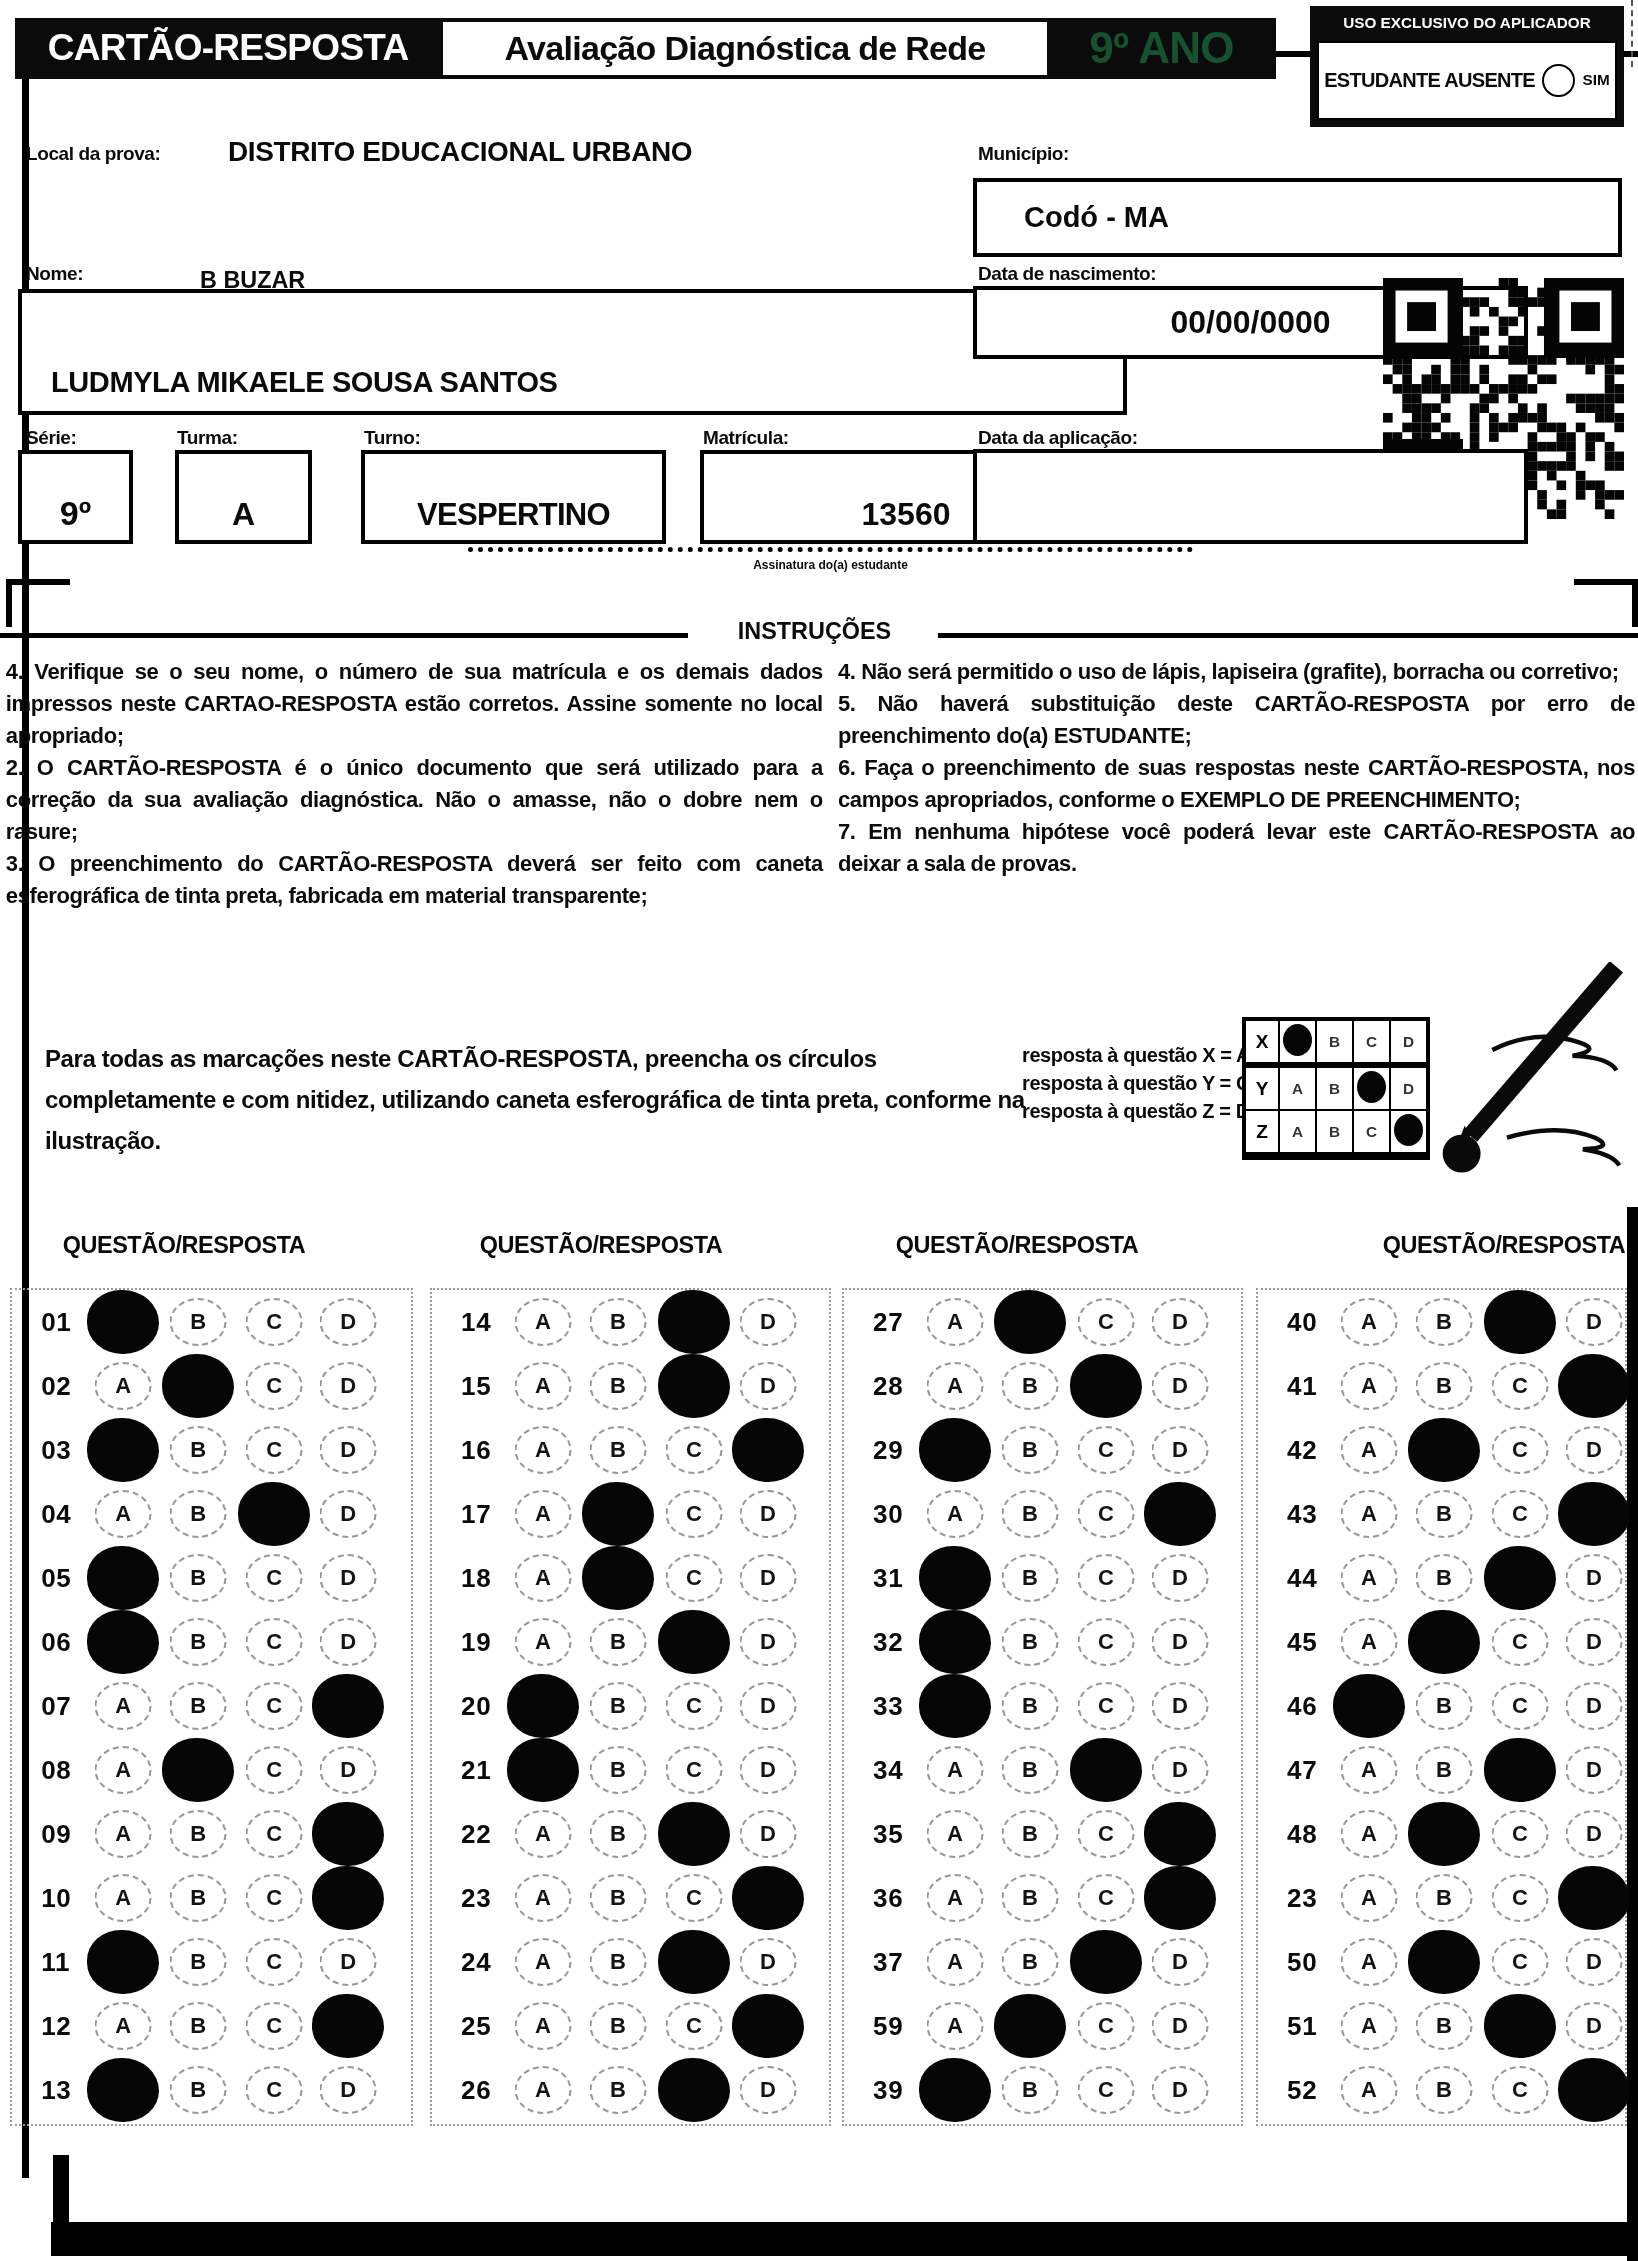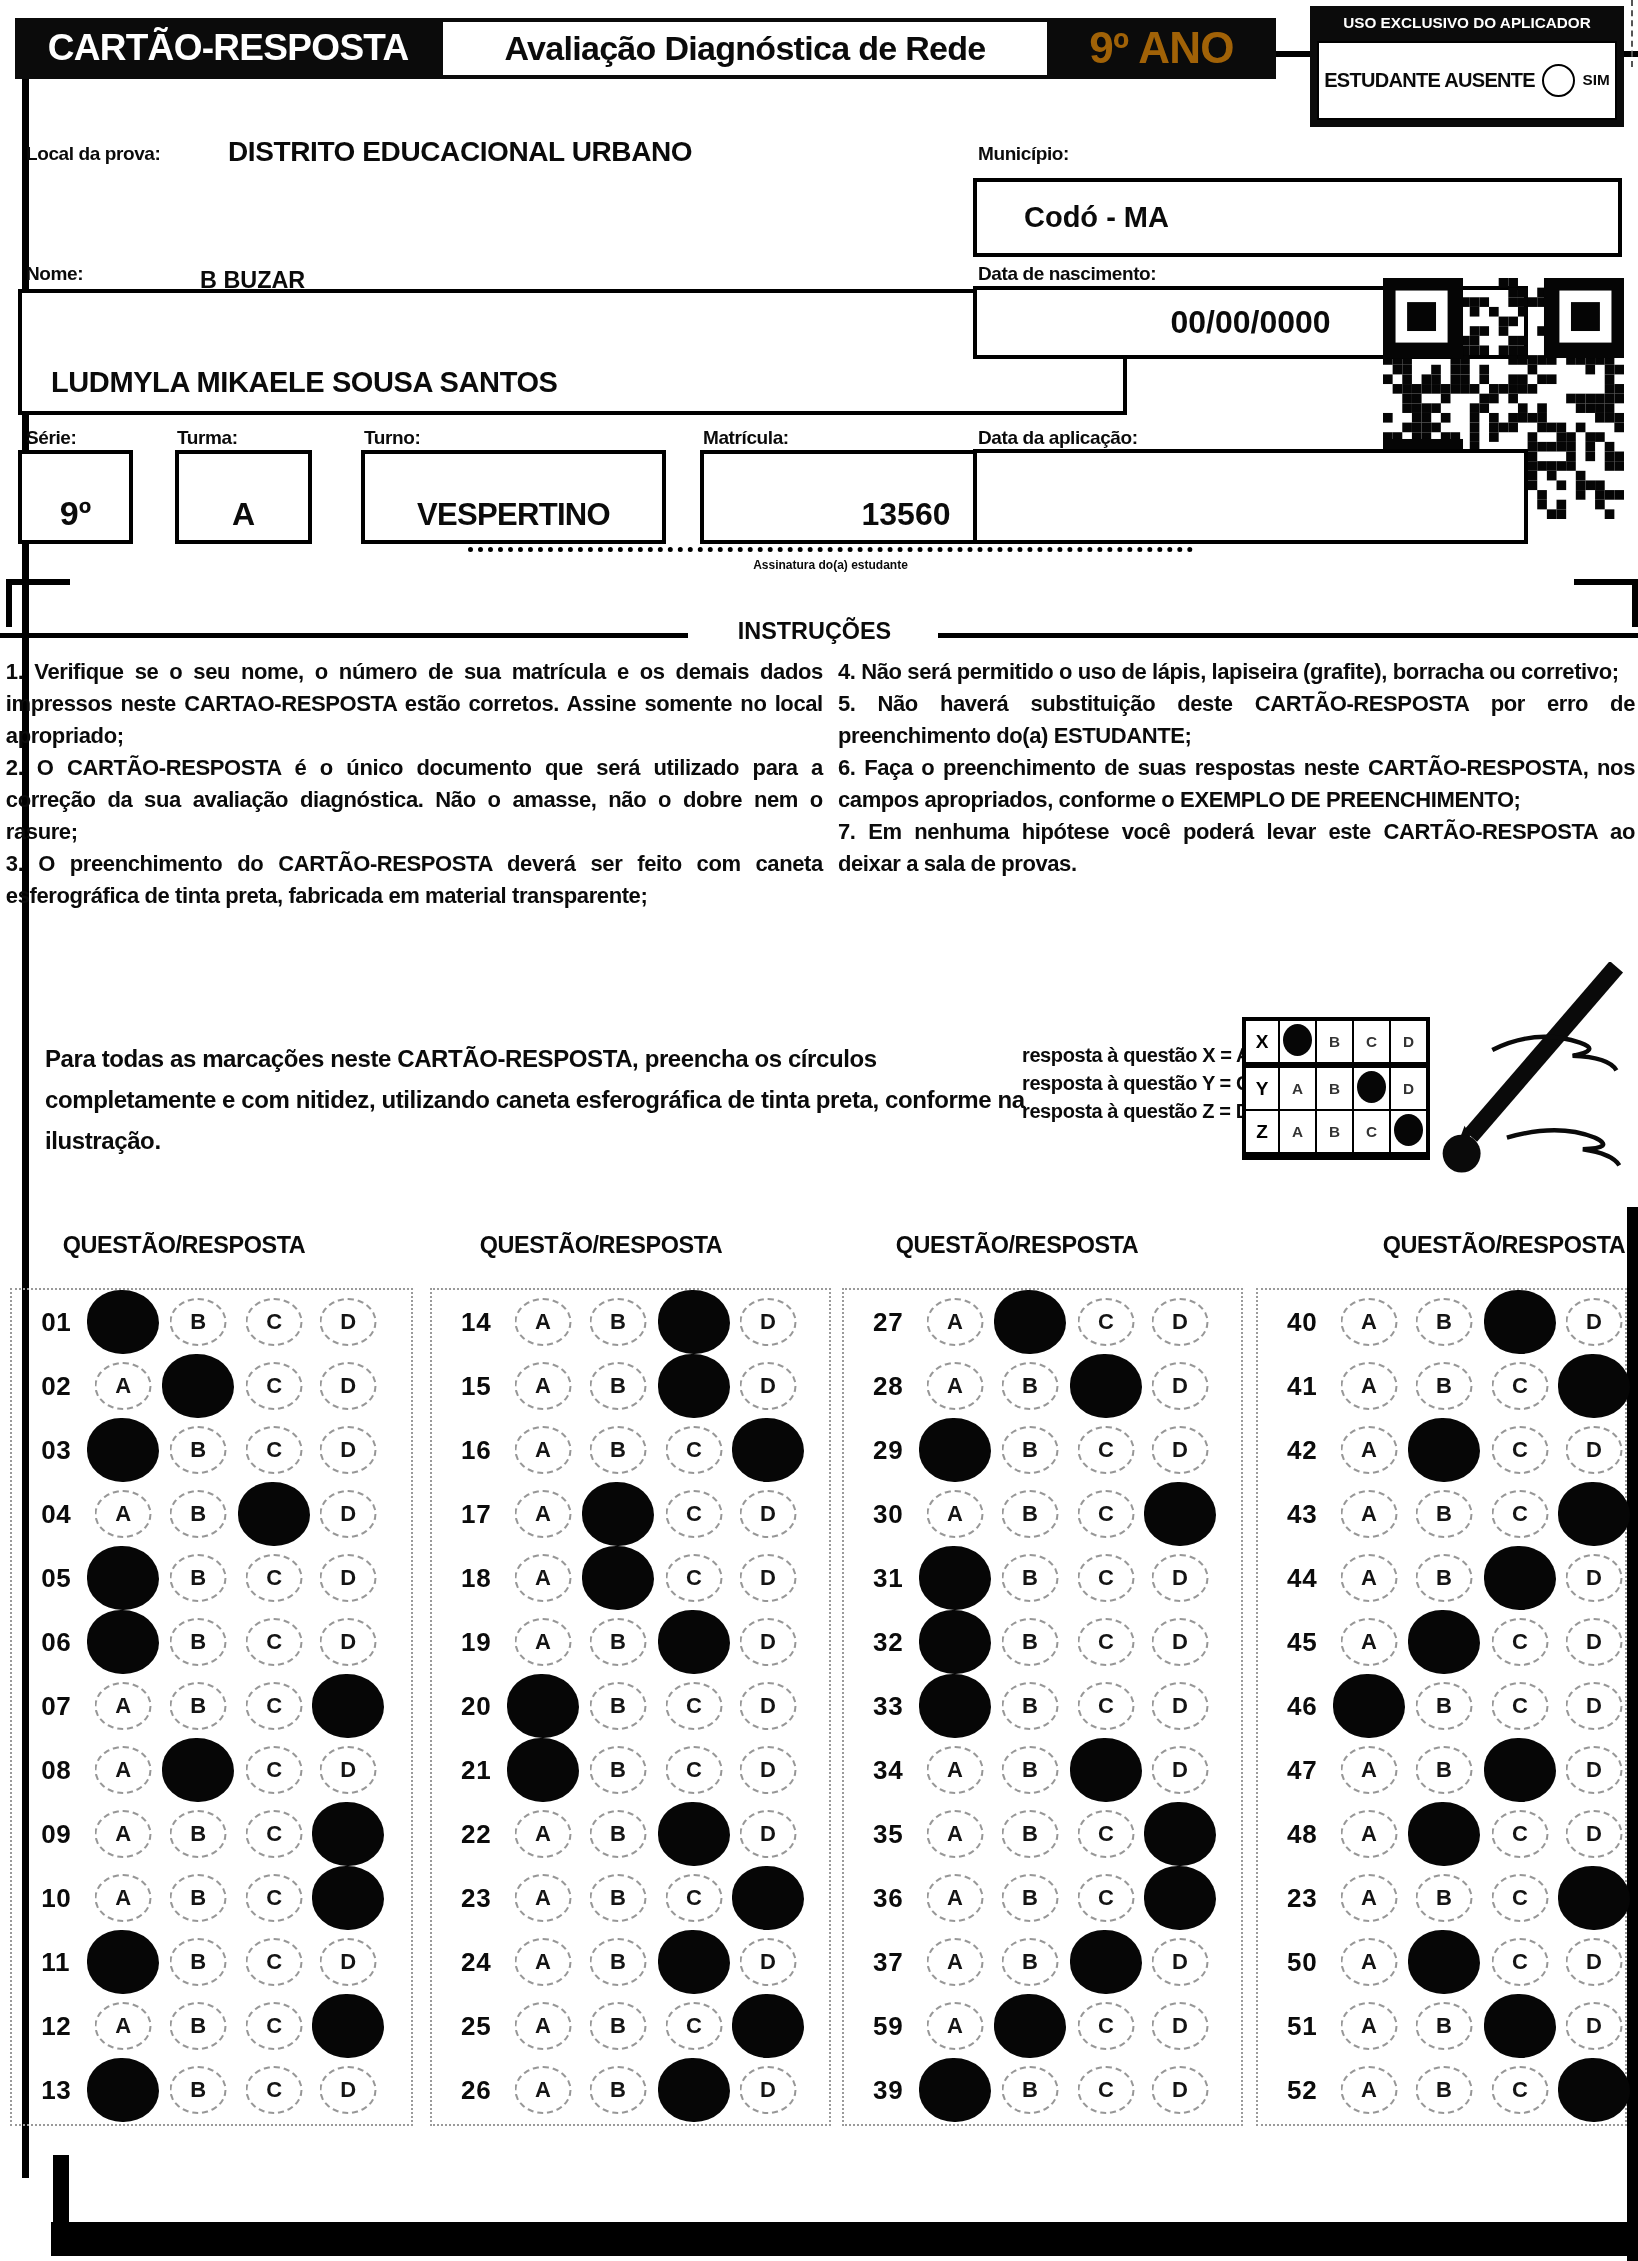--- a/index.html
+++ b/index.html
@@ -14,21 +14,21 @@
   .bottom-bar{left:51px;top:2222px;width:1587px;height:34px;background:#000;}
   .corner-bl{left:53px;top:2155px;width:175px;height:67px;border-left:16px solid #000;border-bottom:16px solid #000;}
   .sig-corner-left{left:5.8px;top:579px;width:58px;height:42px;border-top:6.6px solid #000;border-left:6.6px solid #000;}
   .sig-corner-right{left:1574px;top:579px;width:58px;height:42px;border-top:6.6px solid #000;border-right:6.6px solid #000;}
   
   .hdr-strip{left:14.6px;top:17.5px;width:1261px;height:61px;background:#0b0b0b;}
   .hdr-title{left:14.6px;top:17.5px;width:427px;height:61px;color:#fff;font-size:37px;font-weight:bold;
              letter-spacing:-0.7px;display:flex;align-items:center;justify-content:center;}
   .hdr-subtitle{left:443px;top:22px;width:604px;height:53px;background:#fff;display:flex;align-items:center;
              justify-content:center;font-size:34px;font-weight:bold;letter-spacing:-0.7px;}
-  .hdr-grade{left:1047px;top:17.5px;width:229px;height:61px;color:#a16207;font-size:44px;font-weight:bold;
+  .hdr-grade{left:1047px;top:17.5px;width:229px;height:61px;color:#14532d;font-size:44px;font-weight:bold;
              display:flex;align-items:center;justify-content:center;letter-spacing:-0.7px;}
   .examiner{left:1310px;top:5.8px;width:314px;height:121px;background:#0b0b0b;}
   .examiner-title{position:absolute;left:0;top:0;width:100%;height:35px;color:#fff;font-size:15.3px;font-weight:bold;
              display:flex;align-items:center;justify-content:center;}
   .examiner-inner{position:absolute;left:7.3px;right:7.3px;top:35px;bottom:7.3px;background:#fff;border:2.2px solid #000;
              display:flex;align-items:center;justify-content:center;gap:7.3px;}
   .examiner-inner .lbl{font-size:20px;font-weight:bold;letter-spacing:-0.7px;}
   .examiner-inner .circ{width:29px;height:29px;border:2.9px solid #000;border-radius:50%;}
   .examiner-inner .sim{font-size:15.3px;font-weight:bold;}
   
@@ -357,21 +357,21 @@
   <div class="abs box vbox matricula-box">13560</div>
   <div class="abs box vbox aplicacao-box"></div>
 
   <div class="abs sig-line"></div>
   <div class="abs sig-label">Assinatura do(a) estudante</div>
 
   <div class="abs instr-line-l"></div>
   <div class="abs instr-line-r"></div>
   <div class="abs instr-title">INSTRUÇÕES</div>
   <div class="abs instr-col instr-left" id="instr-left">
-      <p>1. Verifique se o seu nome, o número de sua matrícula e os demais dados impressos neste CARTAO-RESPOSTA estão corretos. Assine somente no local apropriado;</p>
+      <p>4. Verifique se o seu nome, o número de sua matrícula e os demais dados impressos neste CARTAO-RESPOSTA estão corretos. Assine somente no local apropriado;</p>
       <p>2. O CARTÃO-RESPOSTA é o único documento que será utilizado para a correção da sua avaliação diagnóstica. Não o amasse, não o dobre nem o rasure;</p>
       <p>3. O preenchimento do CARTÃO-RESPOSTA deverá ser feito com caneta esferográfica de tinta preta, fabricada em material transparente;</p>
     </div>
   <div class="abs instr-col instr-right" id="instr-right">
       <p>4. Não será permitido o uso de lápis, lapiseira (grafite), borracha ou corretivo;</p>
       <p>5. Não haverá substituição deste CARTÃO-RESPOSTA por erro de preenchimento do(a) ESTUDANTE;</p>
       <p>6. Faça o preenchimento de suas respostas neste CARTÃO-RESPOSTA, nos campos apropriados, conforme o EXEMPLO DE PREENCHIMENTO;</p>
       <p>7. Em nenhuma hipótese você poderá levar este CARTÃO-RESPOSTA ao deixar a sala de provas.</p>
     </div>
 

